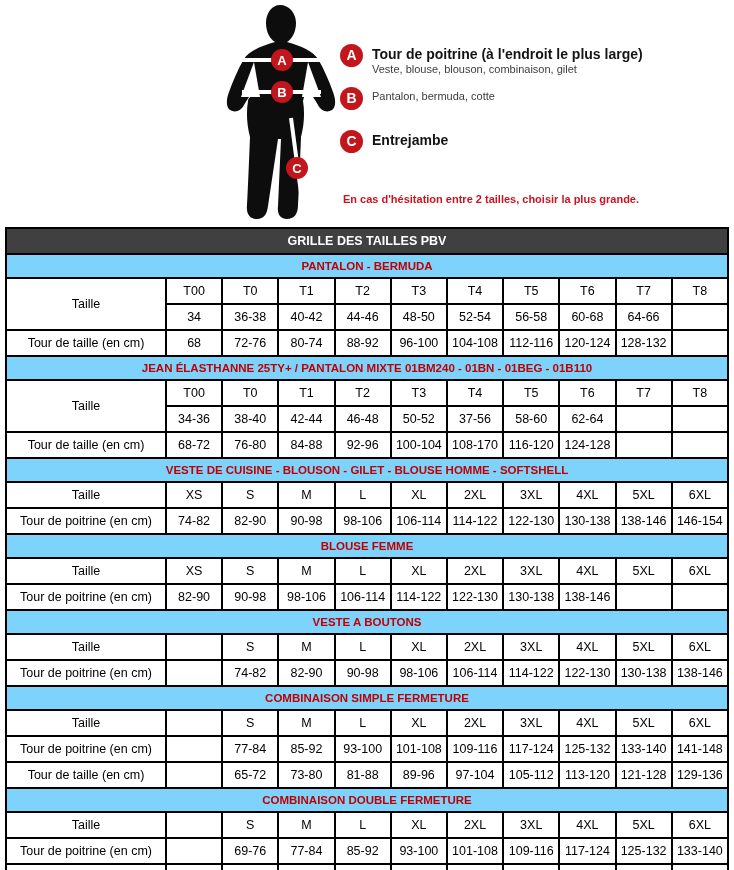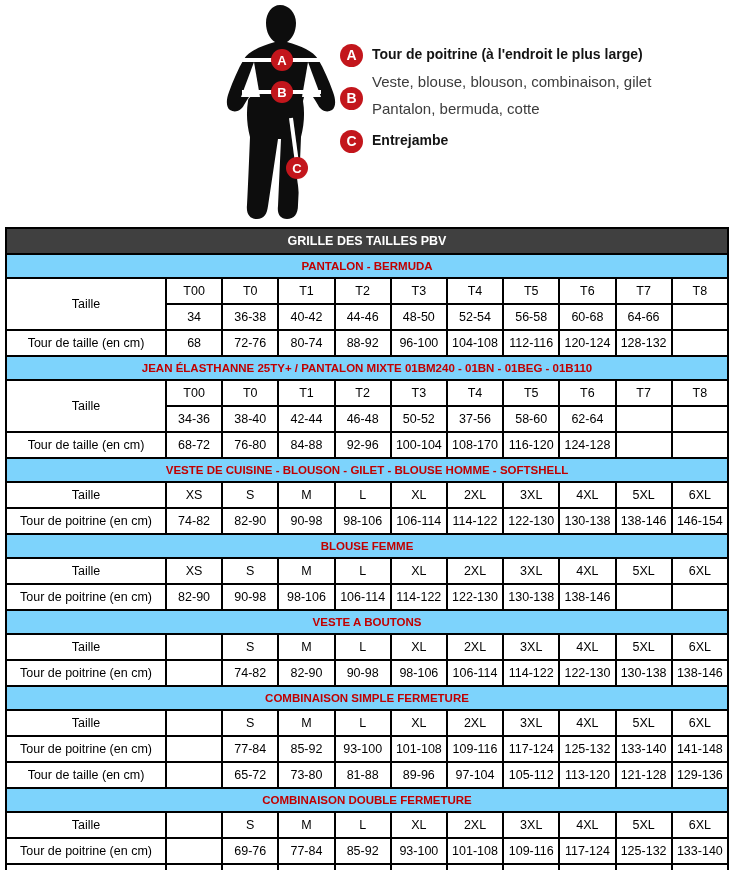--- a/index.html
+++ b/index.html
@@ -27,21 +27,21 @@
   .legend-item.a { top:0; }
   .legend-item.b { top:43px; }
   .legend-item.c { top:86px; }
   .legend-circle {
     width:23px; height:23px; border-radius:50%; flex:0 0 23px;
     background:#c3161c; color:#fff; font-weight:bold; font-size:14px;
     text-align:center; line-height:23px;
   }
   .legend-text { padding-top:2px; }
   .legend-title { font-size:14px; font-weight:bold; color:#141414; line-height:1.15; white-space:nowrap; }
-  .legend-sub { font-size:15px; color:#3c3c3c; margin-top:11px; white-space:nowrap; }
+  .legend-sub { font-size:11px; color:#3c3c3c; margin-top:1px; white-space:nowrap; }
 
   .note {
     position:absolute; left:343px; top:193px;
     font-size:11px; font-weight:bold; color:#cc1420; white-space:nowrap;
   }
 
   
   .size-table {
     position:absolute; left:5px; top:227px;
     width:724px; border-collapse:collapse; table-layout:fixed;
@@ -125,20 +125,21 @@
       </div>
     </div>
     <div class="legend-item c">
       <div class="legend-circle">C</div>
       <div class="legend-text">
         <div class="legend-title">Entrejambe</div>
       </div>
     </div>
   </div>
 
+  <div class="note">En cas d'hésitation entre 2 tailles, choisir la plus grande.</div>
 </div>
 
 <table class="size-table">
   <colgroup>
     <col style="width:160px;">
     <col>
       <col>
       <col>
       <col>
       <col>

